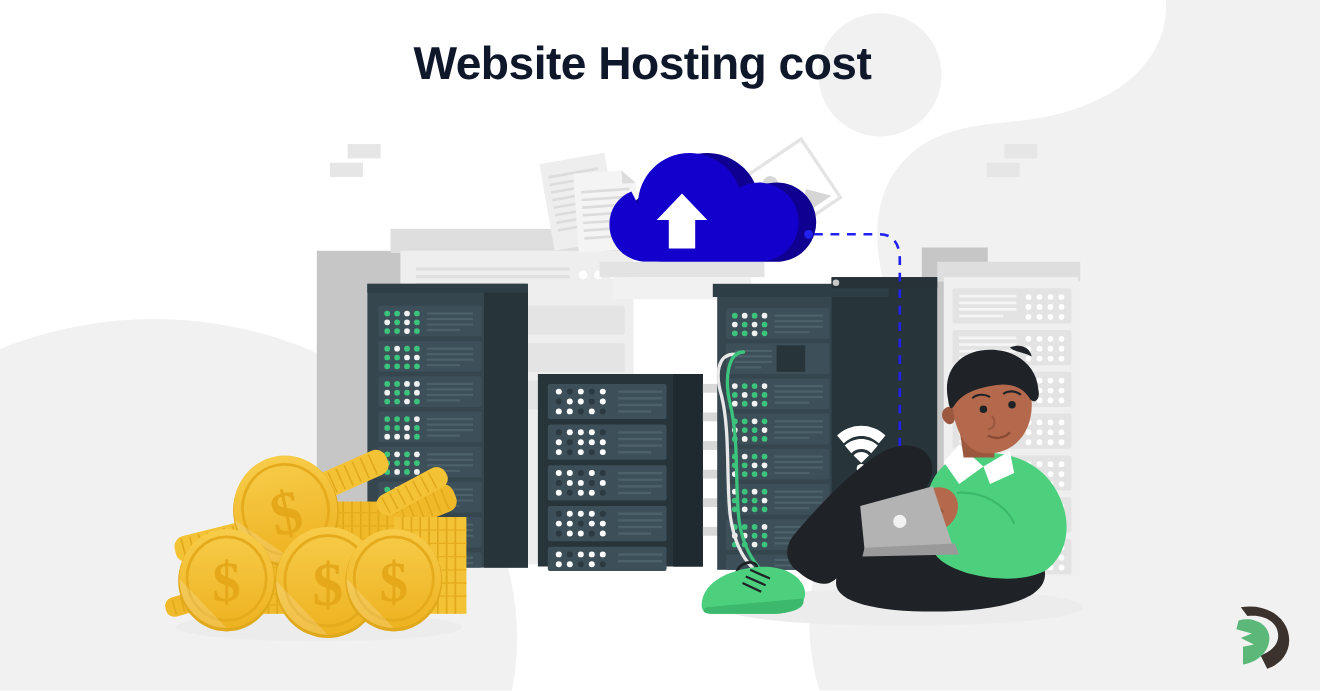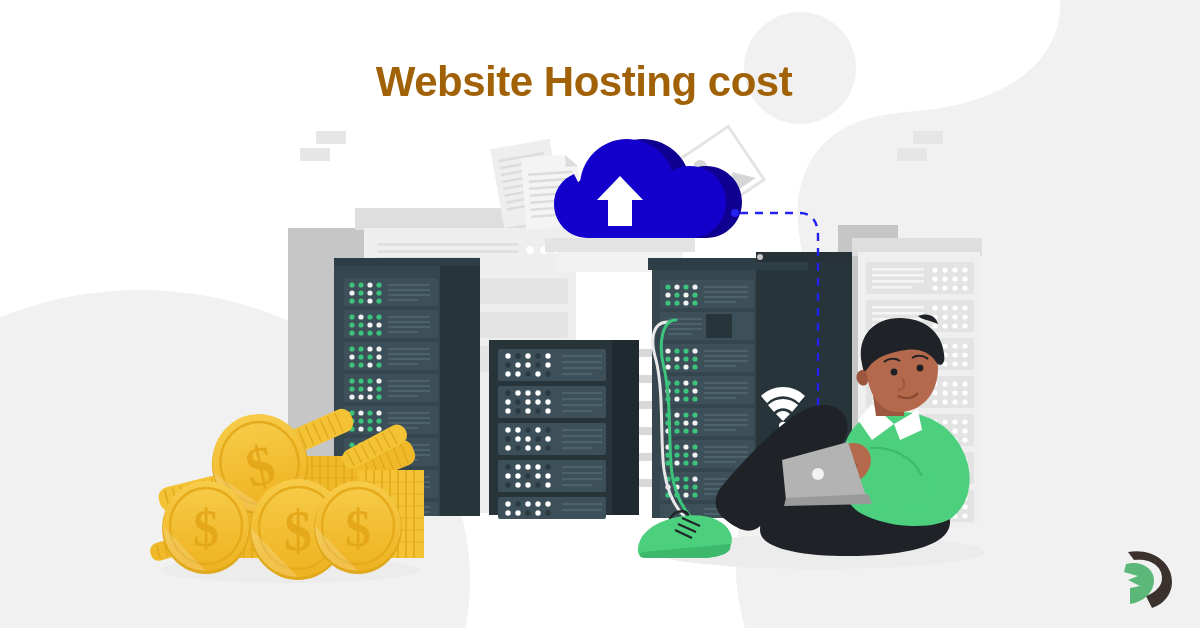--- a/index.html
+++ b/index.html
@@ -19,28 +19,28 @@
   }
   #art {
     position: absolute;
     inset: 0;
     width: 1200px;
     height: 628px;
   }
   .title {
     position: absolute;
     left: 0;
-    top: 58px;
+    top: 34px;
     width: 1168px;
     text-align: center;
     font-family: "Liberation Sans", sans-serif;
     font-size: 42px;
     font-weight: bold;
     letter-spacing: -0.5px;
-    color: #a16207;
+    color: #0f172a;
     z-index: 40;
     white-space: nowrap;
   }
 </style>
 </head>
 <body>
 
 <div id="canvas">
 
   <svg id="art" viewBox="0 0 1200 628" xmlns="http://www.w3.org/2000/svg">

